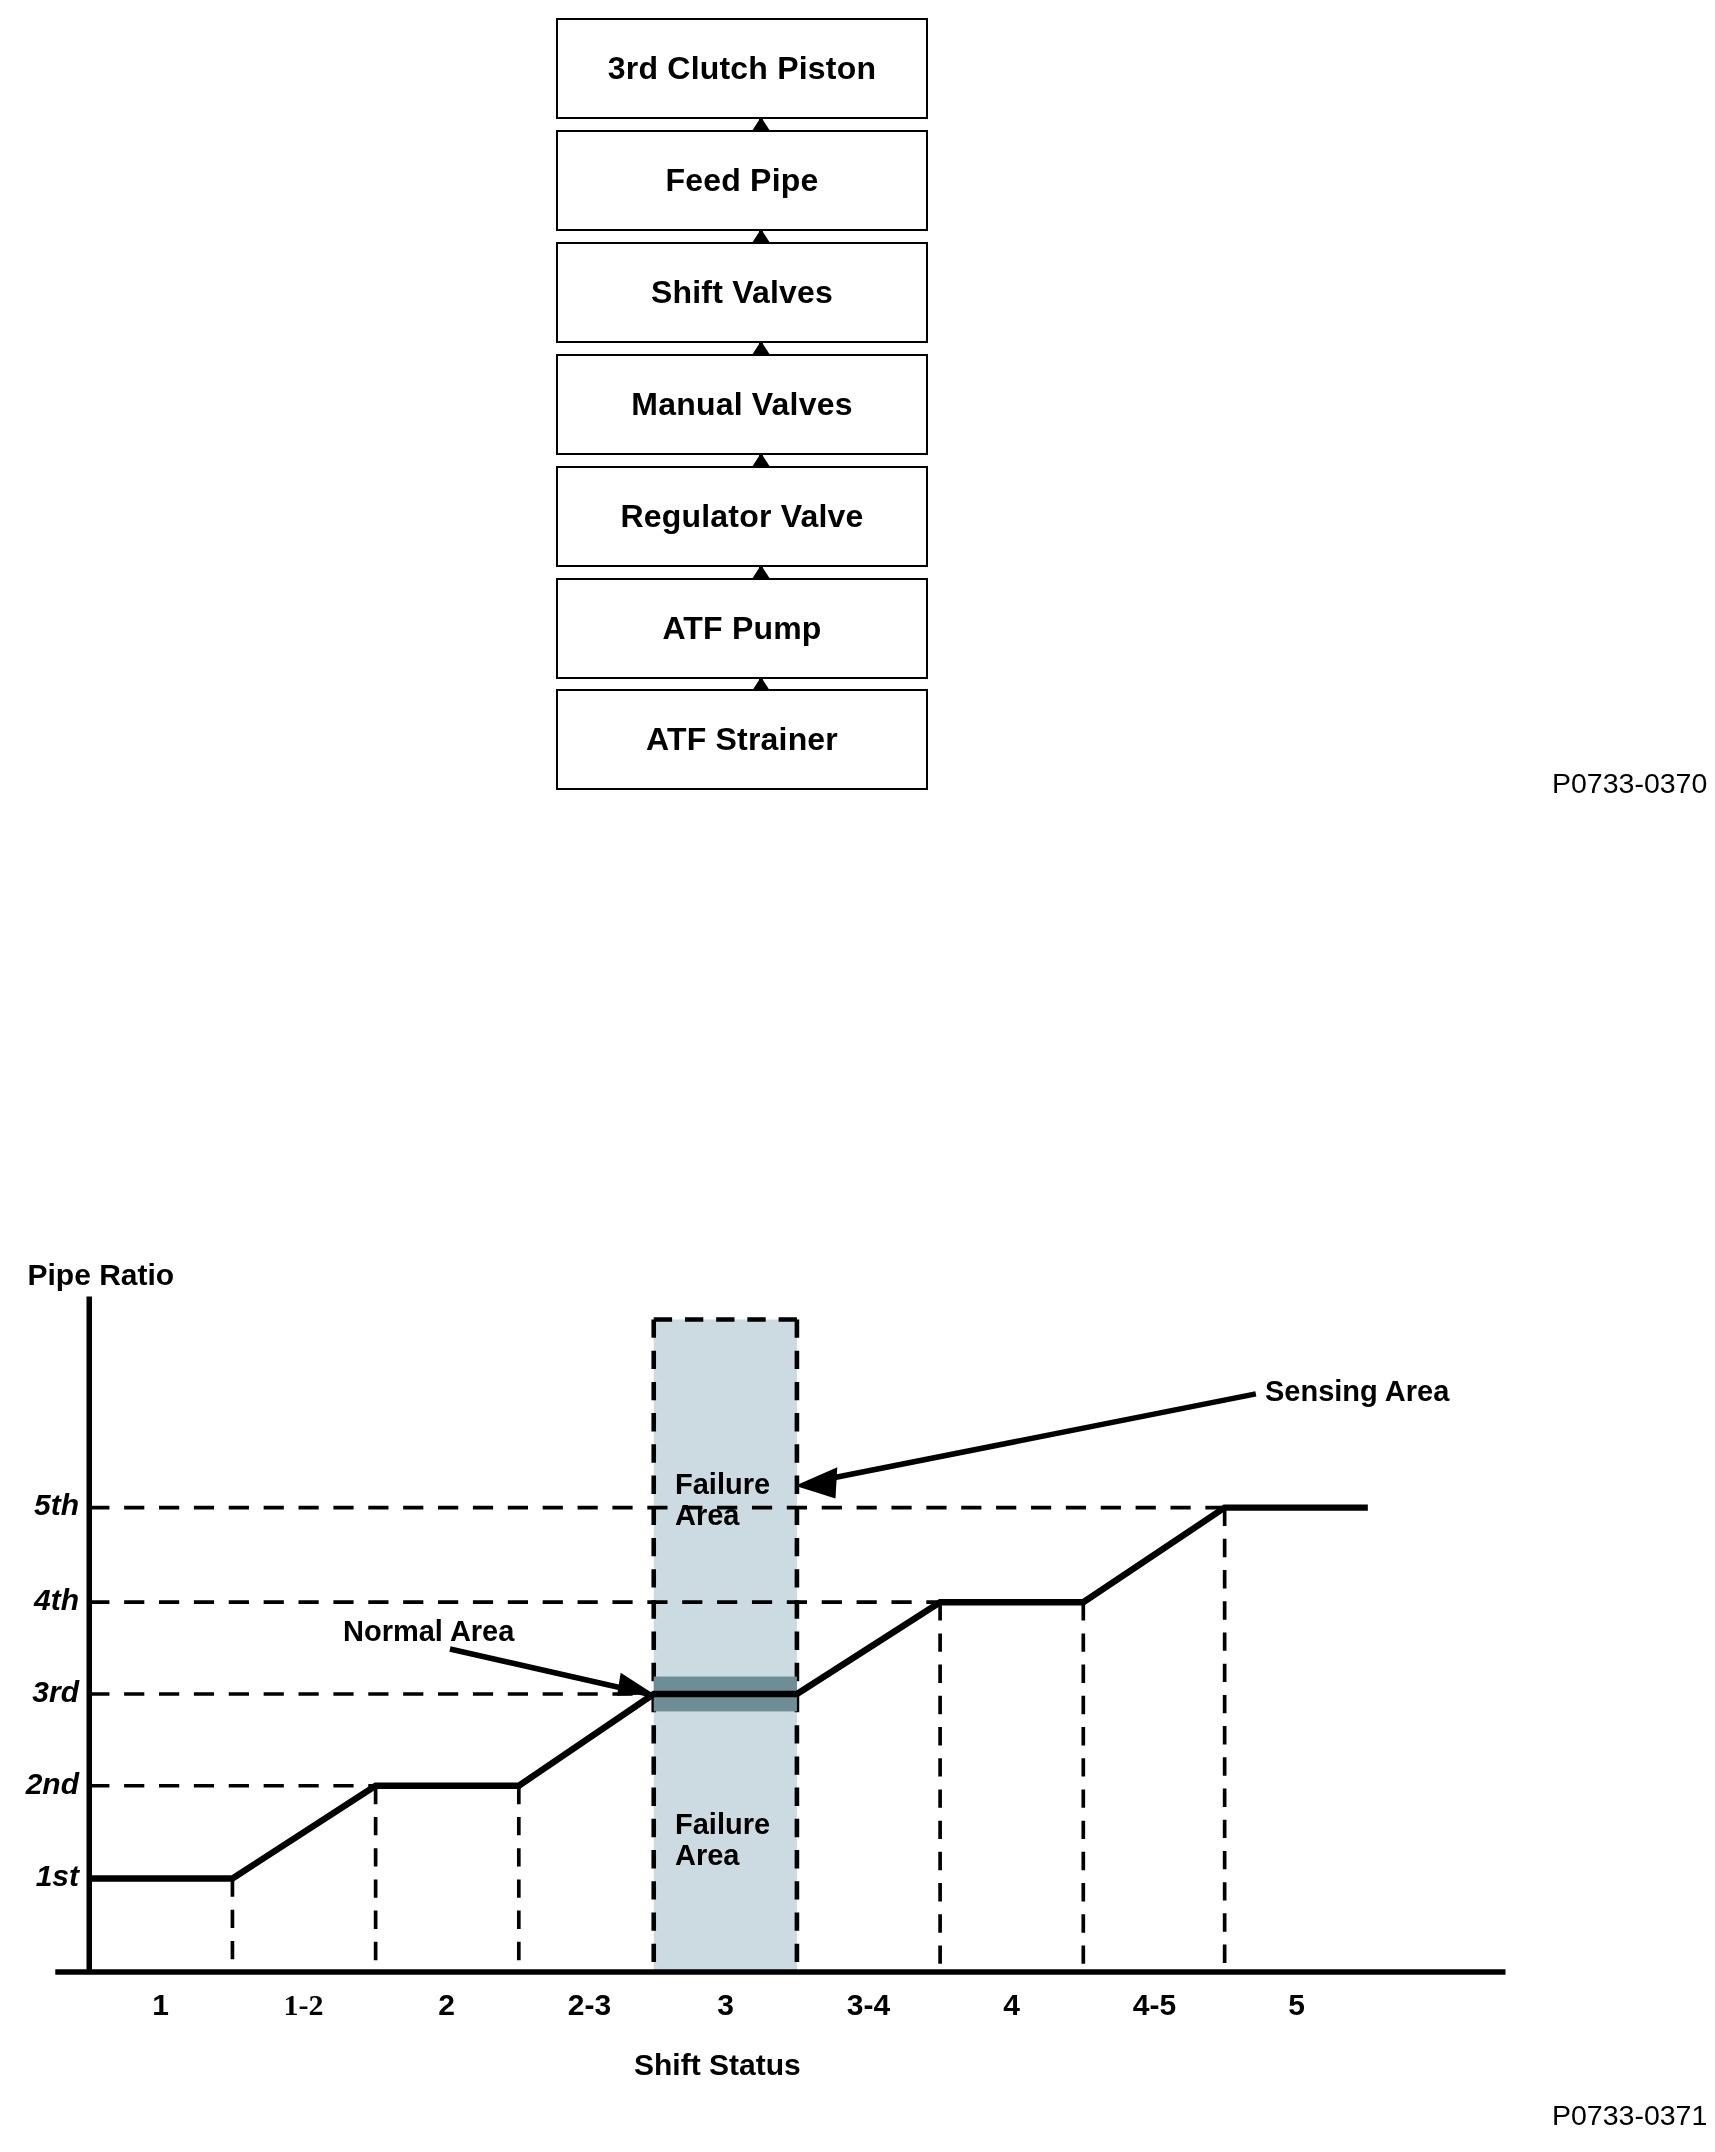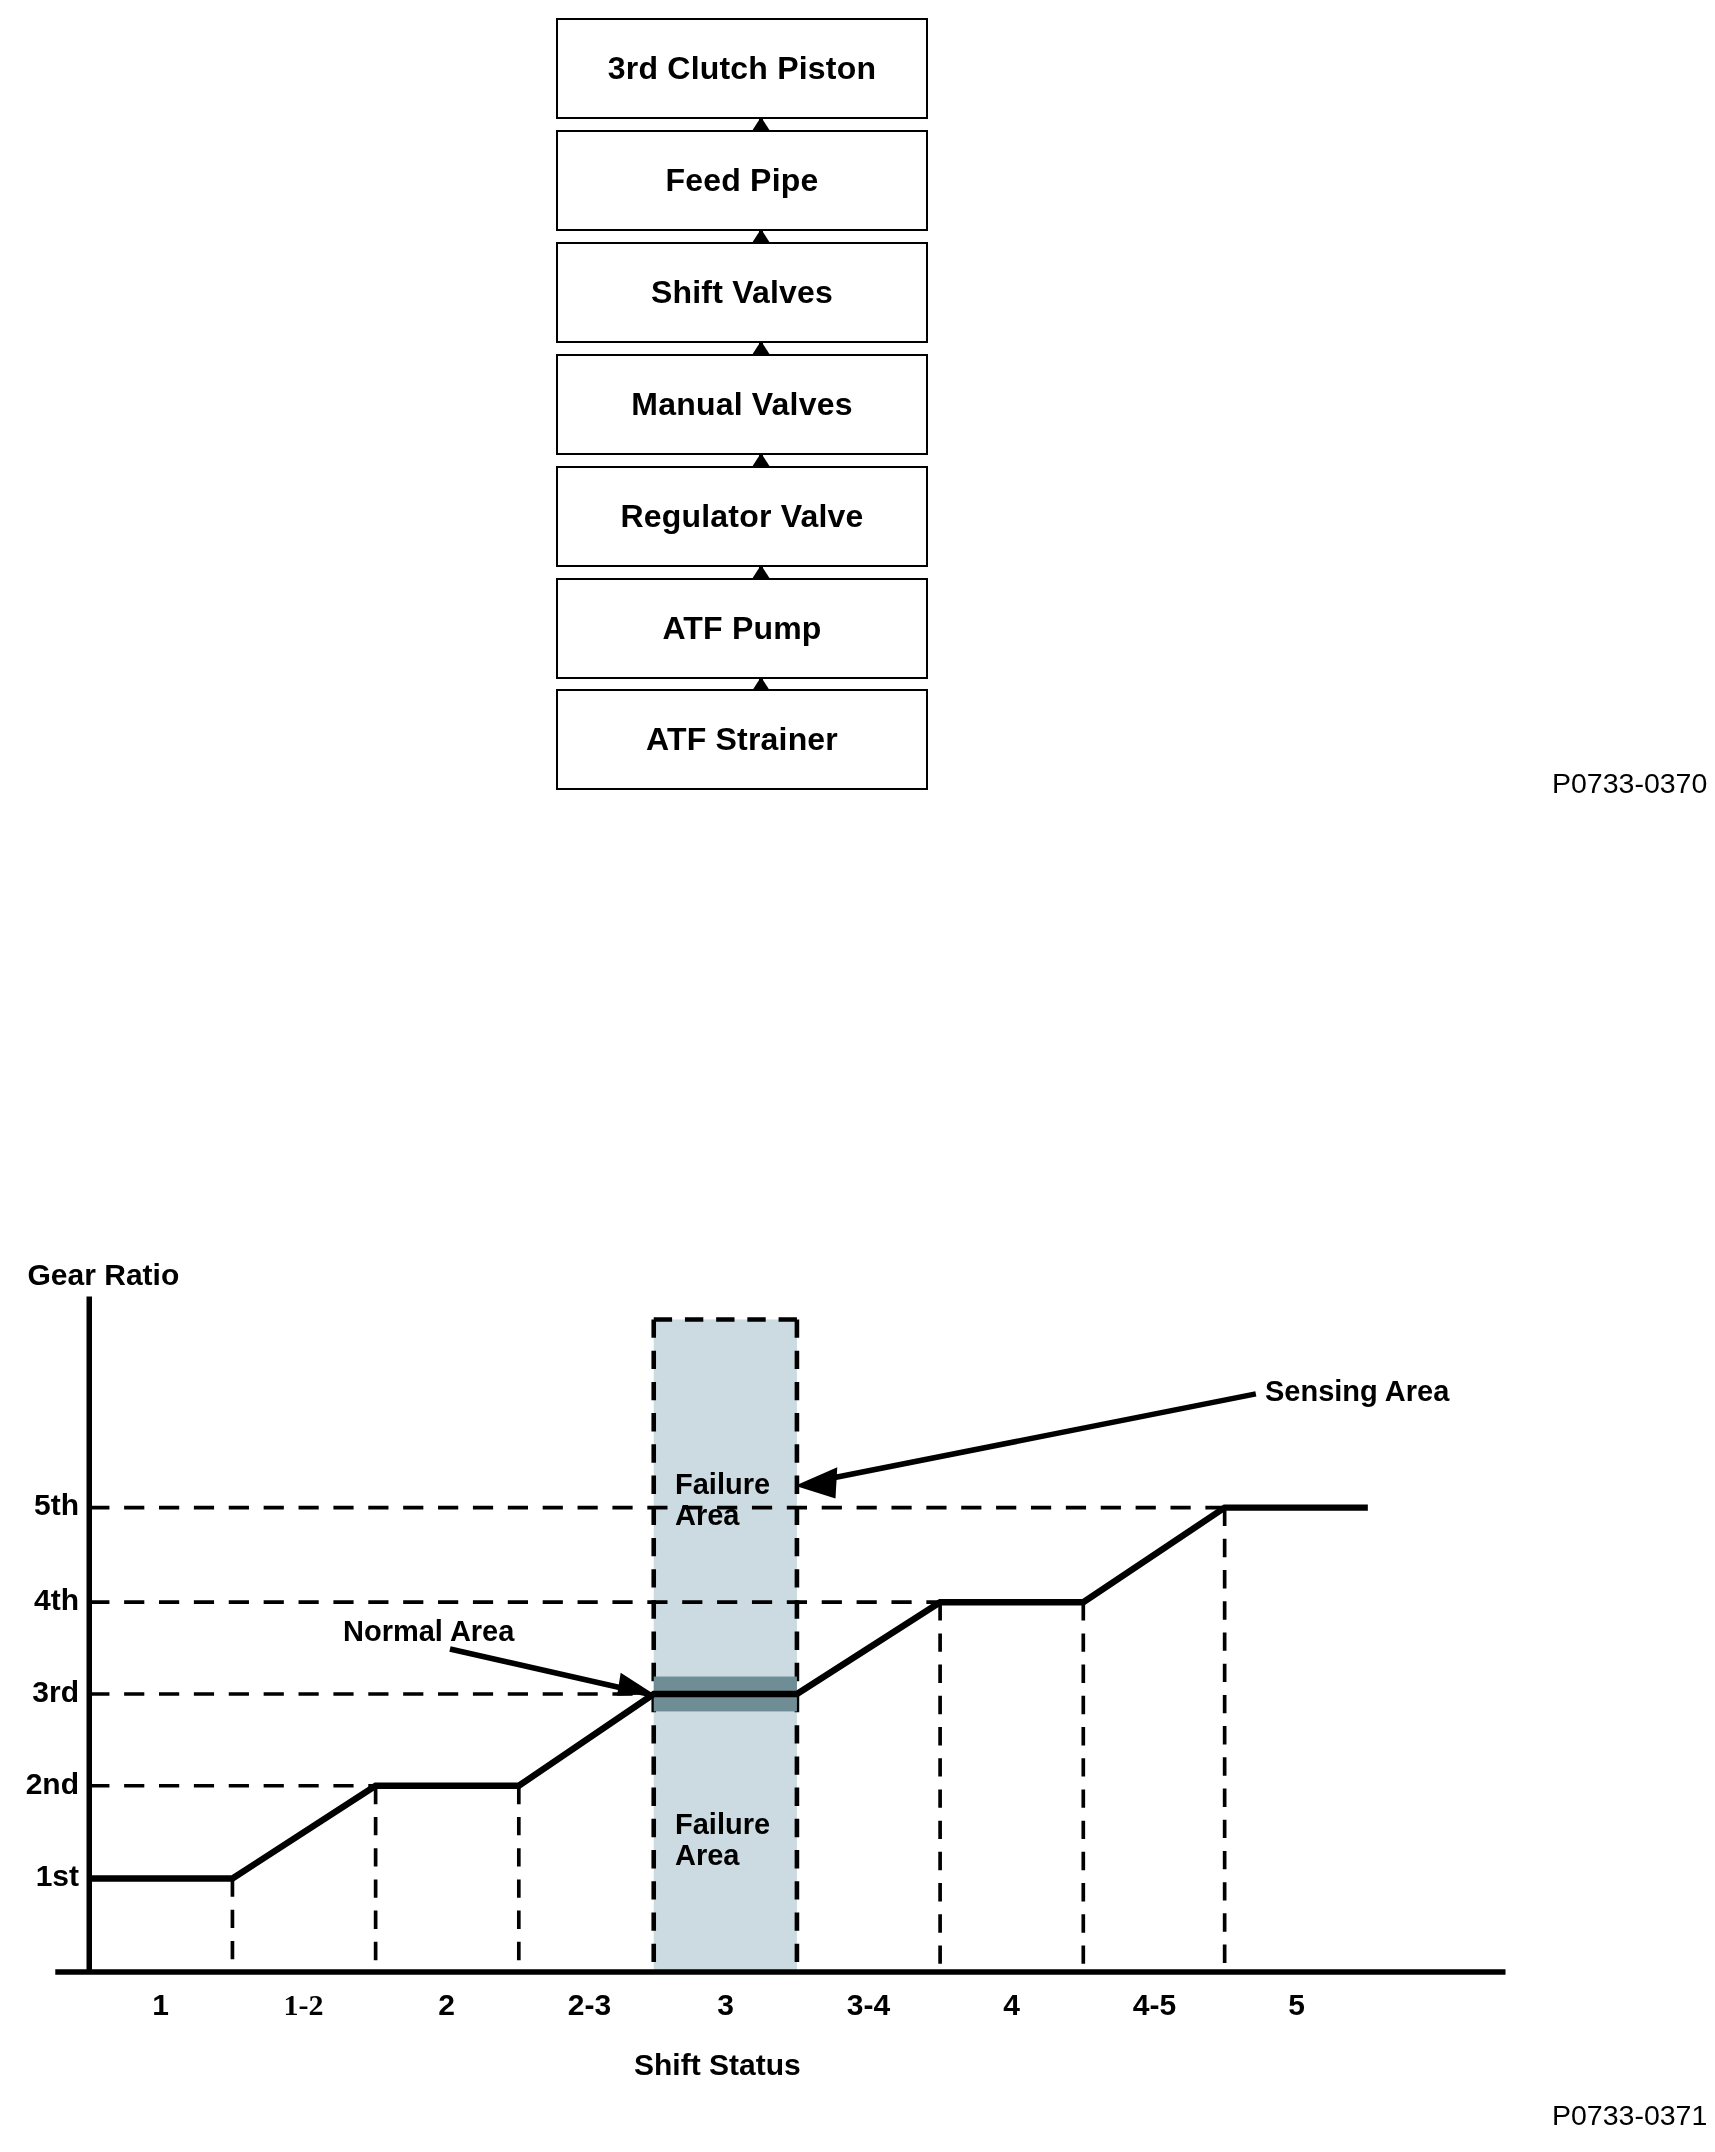--- a/index.html
+++ b/index.html
@@ -84,20 +84,21 @@
     font-weight: bold;
     color: #000;
     white-space: nowrap;
   }
   .ylabel-title { left: 27.5px; top: 0px; }
   .ytick {
     font-size: 30px;
     font-weight: bold;
     text-align: right;
     width: 79px;
+    font-style: italic;
   }
   .xtick {
     font-size: 30px;
     font-weight: bold;
     text-align: center;
     width: 101px;
   }
   .xaxis-title {
     font-size: 30px;
     font-weight: bold;
@@ -182,21 +183,21 @@
 
     <polyline points="97,676 253,676 409,575 565,575 712,475 868,475 1024,375 1180,375 1334,272 1490,272" fill="none" stroke="#000" stroke-width="7" stroke-linejoin="miter" stroke-linecap="butt"></polyline>
 
     <line x1="490" y1="426" x2="706" y2="475" stroke="#000" stroke-width="6"></line>
     <polygon points="712,475 676,452 672,477" fill="#000"></polygon>
 
     <line x1="1368" y1="148" x2="890" y2="243" stroke="#000" stroke-width="6"></line>
     <polygon points="866,248 912,228 910,262" fill="#000"></polygon>
   </svg>
 
-  <div class="chart-label ylabel-title">Gear Ratio</div>
+  <div class="chart-label ylabel-title">Pipe Ratio</div>
 
   <div class="chart-label ytick" style="left:0px; top:230px;">5th</div>
   <div class="chart-label ytick" style="left:0px; top:325px;">4th</div>
   <div class="chart-label ytick" style="left:0px; top:417px;">3rd</div>
   <div class="chart-label ytick" style="left:0px; top:509px;">2nd</div>
   <div class="chart-label ytick" style="left:0px; top:601px;">1st</div>
 
   <div class="chart-label xtick" style="left:110px;  top:730px;">1</div>
   <div class="chart-label xtick" style="left:253px;  top:730px;font-family:Liberation Serif, serif;">1-2</div>
   <div class="chart-label xtick" style="left:396px;  top:730px;">2</div>

